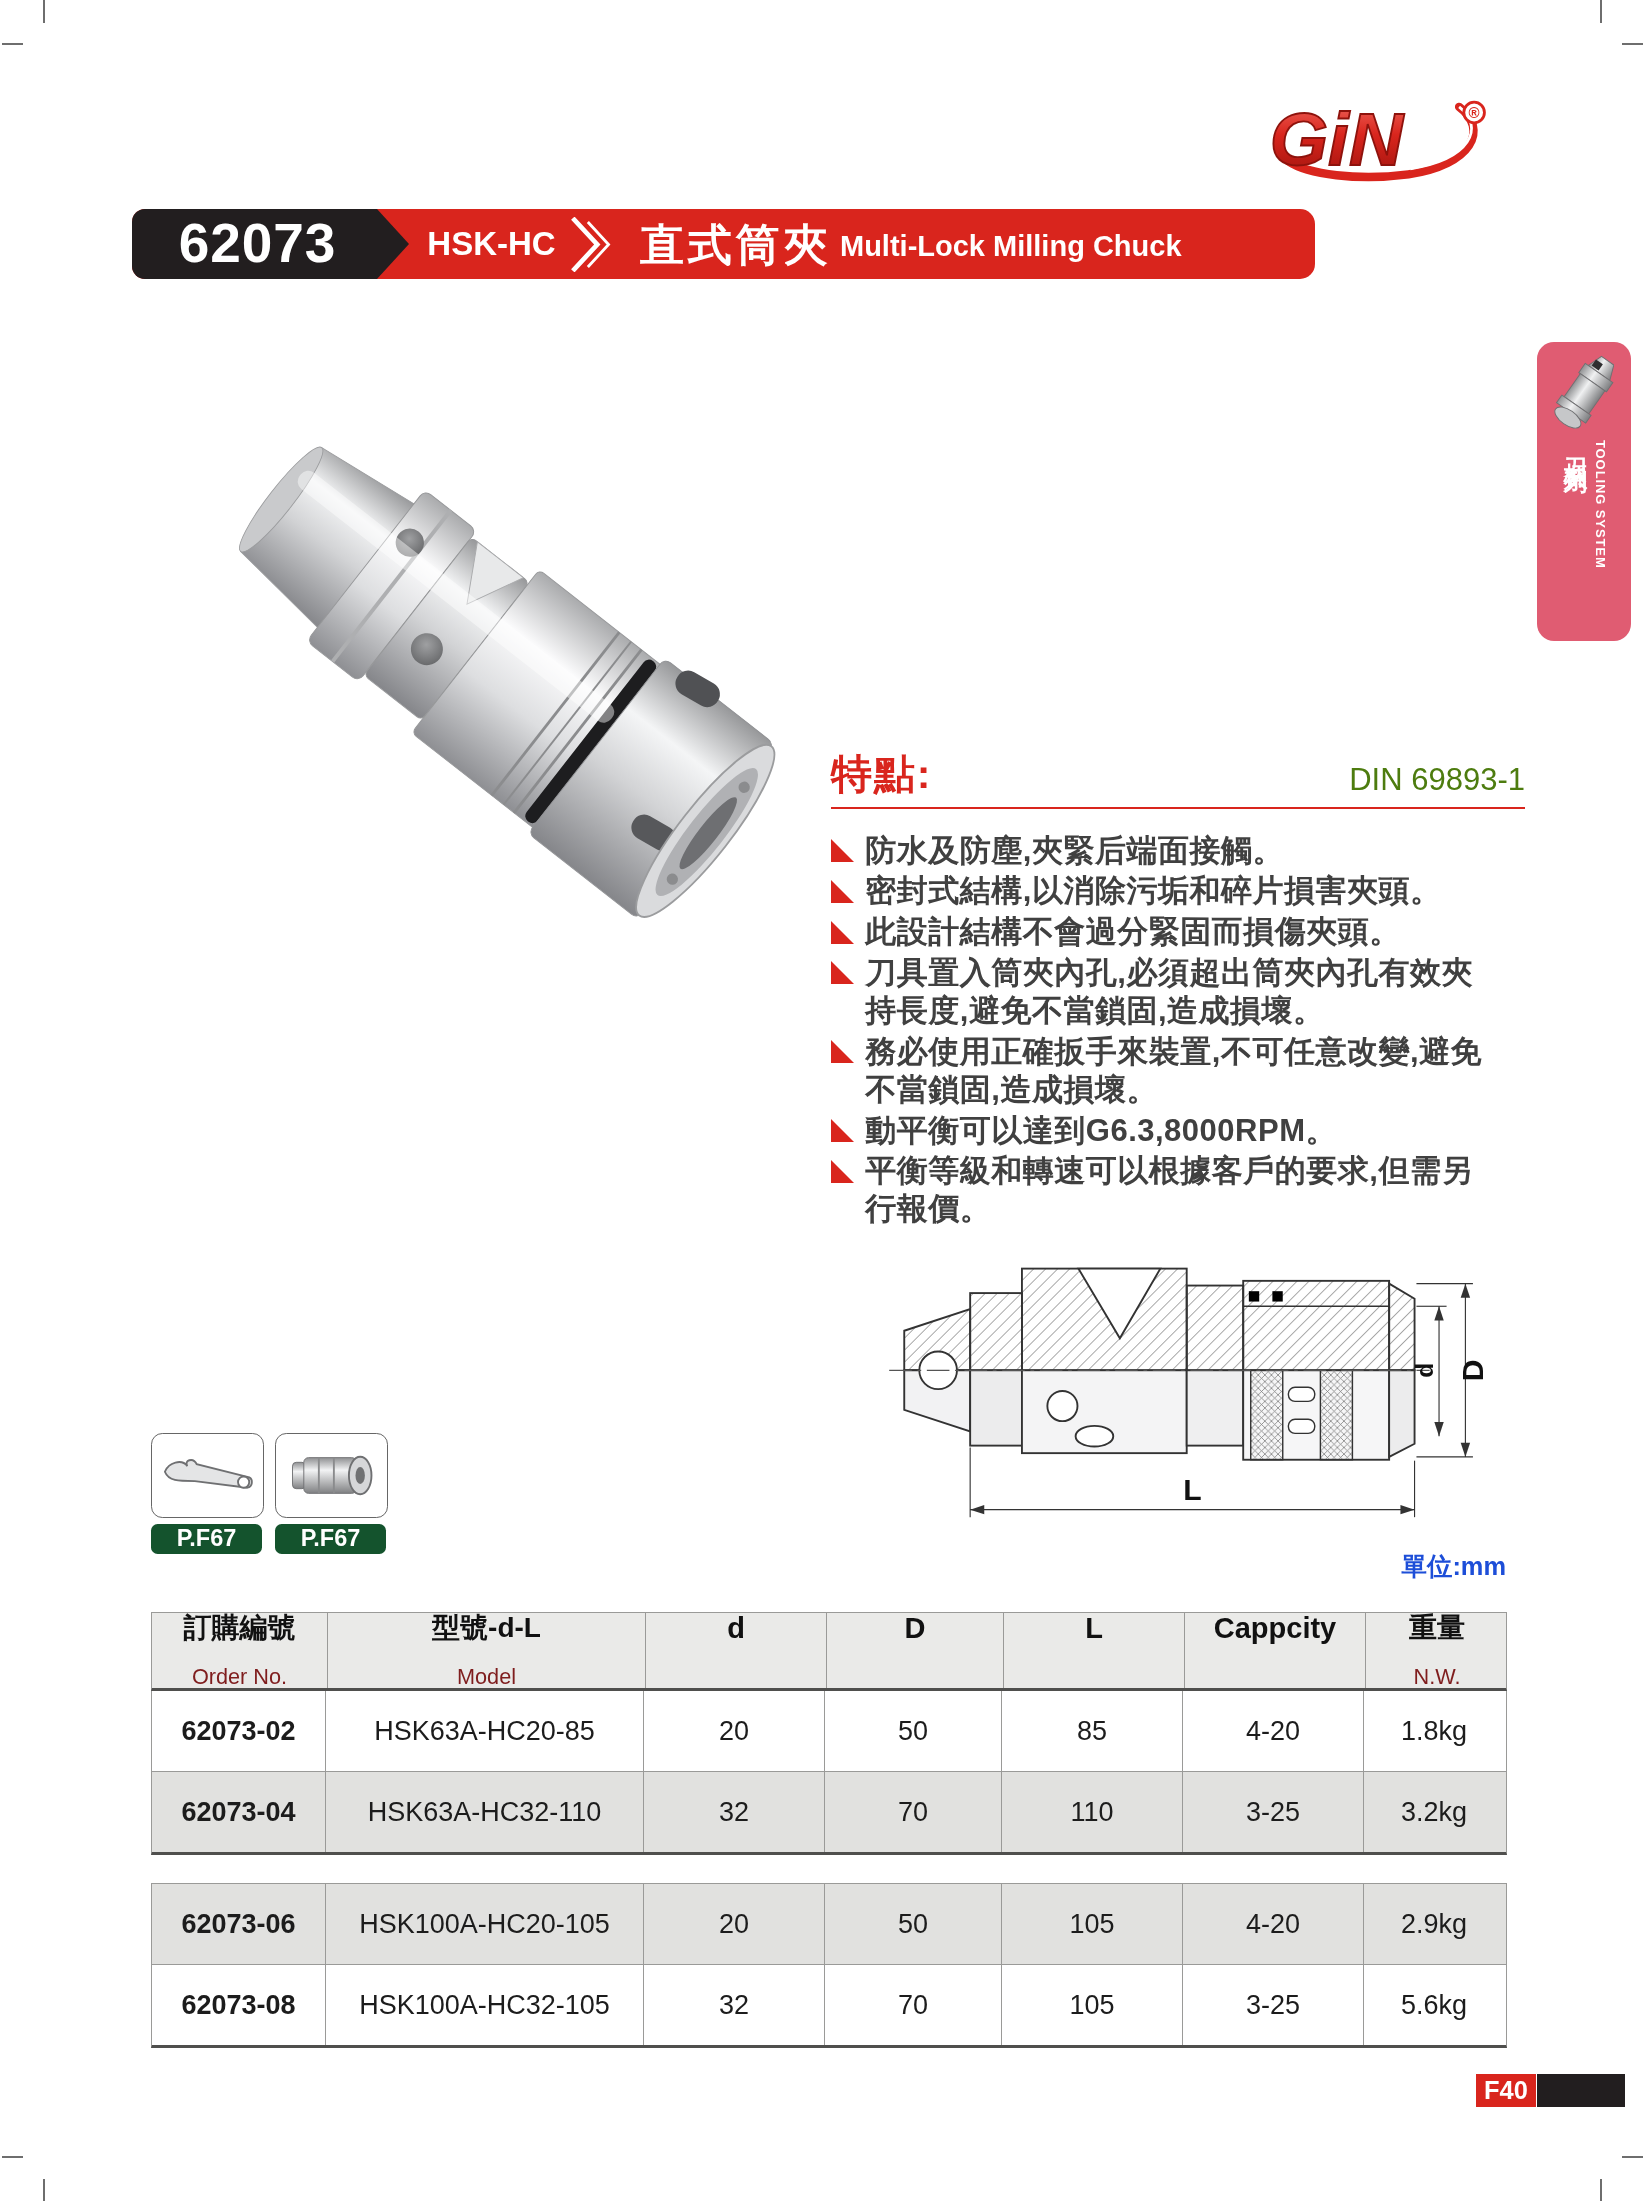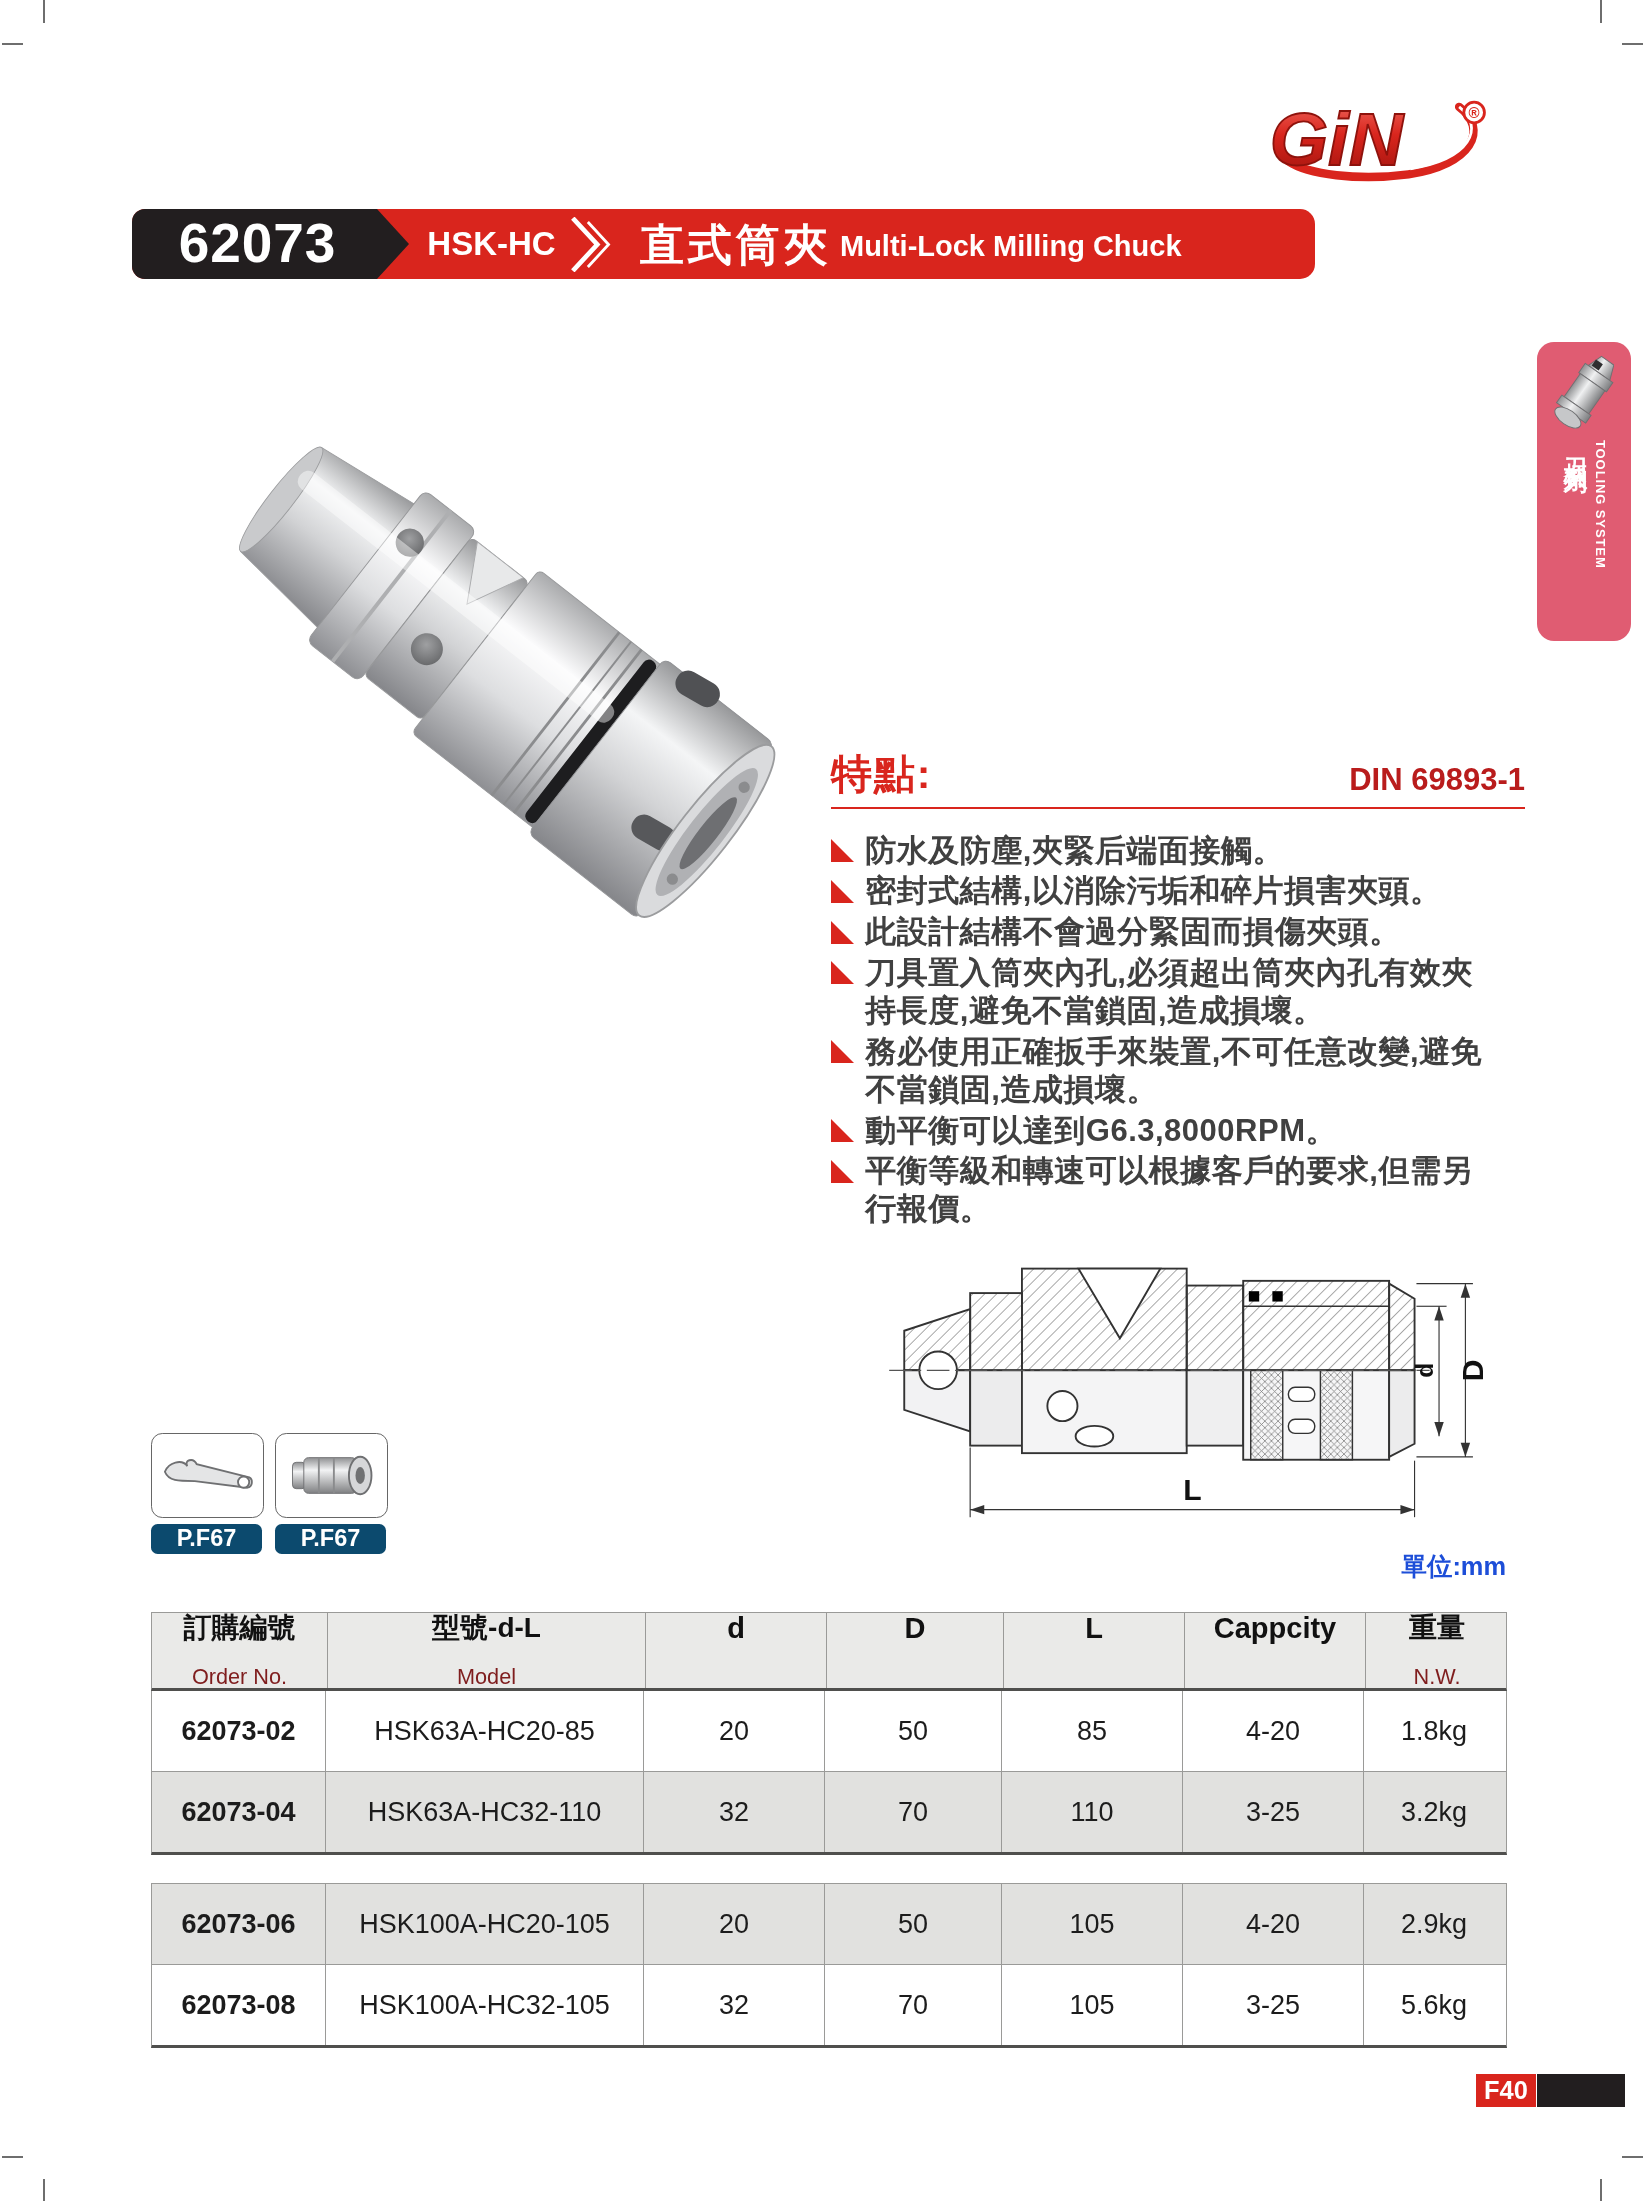--- a/index.html
+++ b/index.html
@@ -29,31 +29,31 @@
   .side-tab{position:absolute;left:1537px;top:342px;width:94px;height:299px;
         background:#e05c72;border-radius:17px;display:flex;flex-direction:column;align-items:center;}
   .side-tab-text{display:flex;flex-direction:row;margin-top:1.9px;}
   .tab-zh{writing-mode:vertical-rl;color:#fff;font-size:23.5px;font-weight:bold;letter-spacing:3.8px;}
   .tab-en{writing-mode:vertical-rl;color:#fff;font-size:13px;font-weight:bold;letter-spacing:0.9px;margin-left:1.9px;}
   
   .features{position:absolute;left:831px;top:747px;width:694px;}
   .features-head{display:flex;justify-content:space-between;align-items:flex-end;
         border-bottom:2.8px solid #d9251d;padding-bottom:5px;}
   .features-title{color:#d9251d;font-size:41px;font-weight:bold;letter-spacing:1.9px;}
-  .features-std{color:#b91c1c;font-size:31px;font-weight:bold;padding-bottom:3.8px;}
+  .features-std{color:#4d7c0f;font-size:31px;font-weight:normal;padding-bottom:3.8px;}
   .features-list{list-style:none;margin:22.6px 0 0 0;padding:0;}
   .features-list li{display:flex;align-items:flex-start;margin-bottom:2.8px;}
   .tri{flex:none;width:0;height:0;border-bottom:23.5px solid #d9251d;
         border-right:23.5px solid transparent;margin-top:7.5px;}
   .ftext{margin-left:11.3px;font-size:31px;font-weight:bold;line-height:38px;
         width:623px;color:#404040;letter-spacing:0.5px;}
   
   .acc-box{position:absolute;width:111px;height:83px;border:1.9px solid #666;border-radius:11.3px;
         background:#fff;display:flex;align-items:center;justify-content:center;}
-  .acc-label{position:absolute;width:111px;height:30px;background:#0c4a6e;border-radius:6.6px;
+  .acc-label{position:absolute;width:111px;height:30px;background:#14532d;border-radius:6.6px;
         color:#fff;font-size:23.5px;font-weight:bold;text-align:center;line-height:29px;}
   
   .units{position:absolute;left:1299px;top:1550px;width:207px;text-align:right;
         font-size:25.4px;font-weight:bold;color:#1d4ed8;}
   .tablewrap{position:absolute;left:151px;width:1356px;}
   .thead{display:grid;grid-template-columns:176px 318px 181px 177px 181px 181px 142px;
         height:79px;background:#eaeae8;border:1.9px solid #9a9a98;border-bottom:3.8px solid #4f4f4d;
         box-sizing:border-box;}
   .thead .hcell{display:flex;flex-direction:column;align-items:center;justify-content:space-between;
         border-right:1.9px solid #9a9a98;line-height:1.08;}

